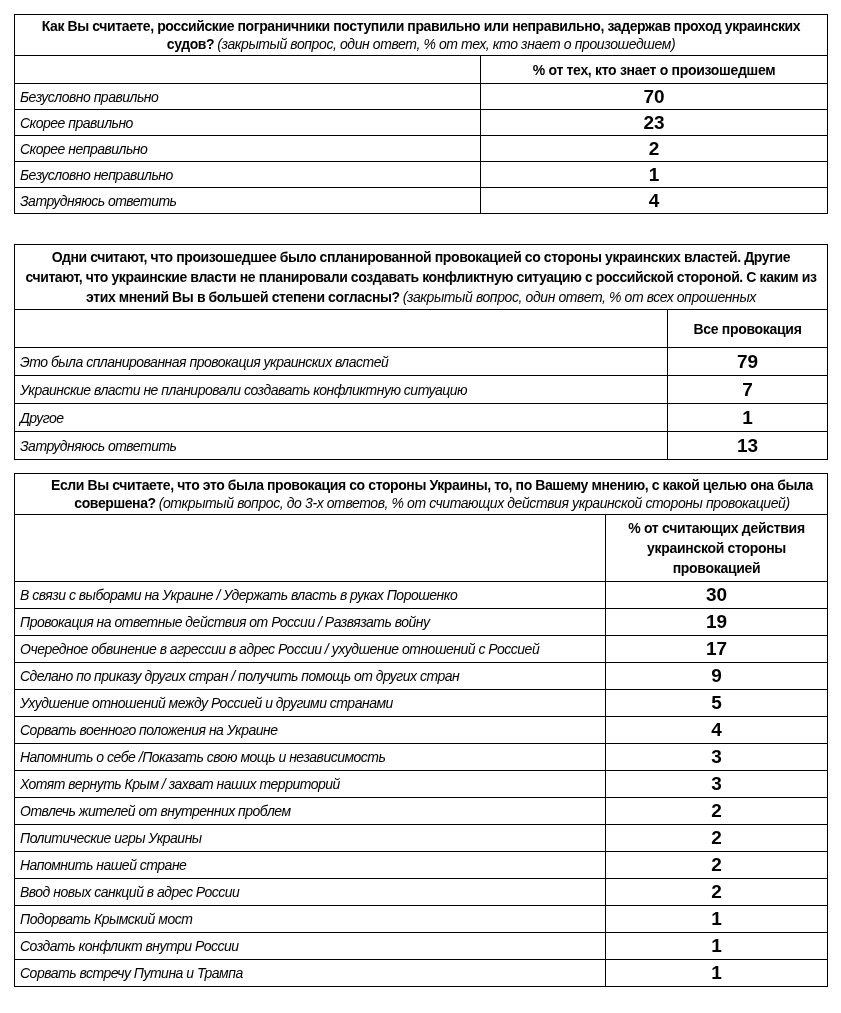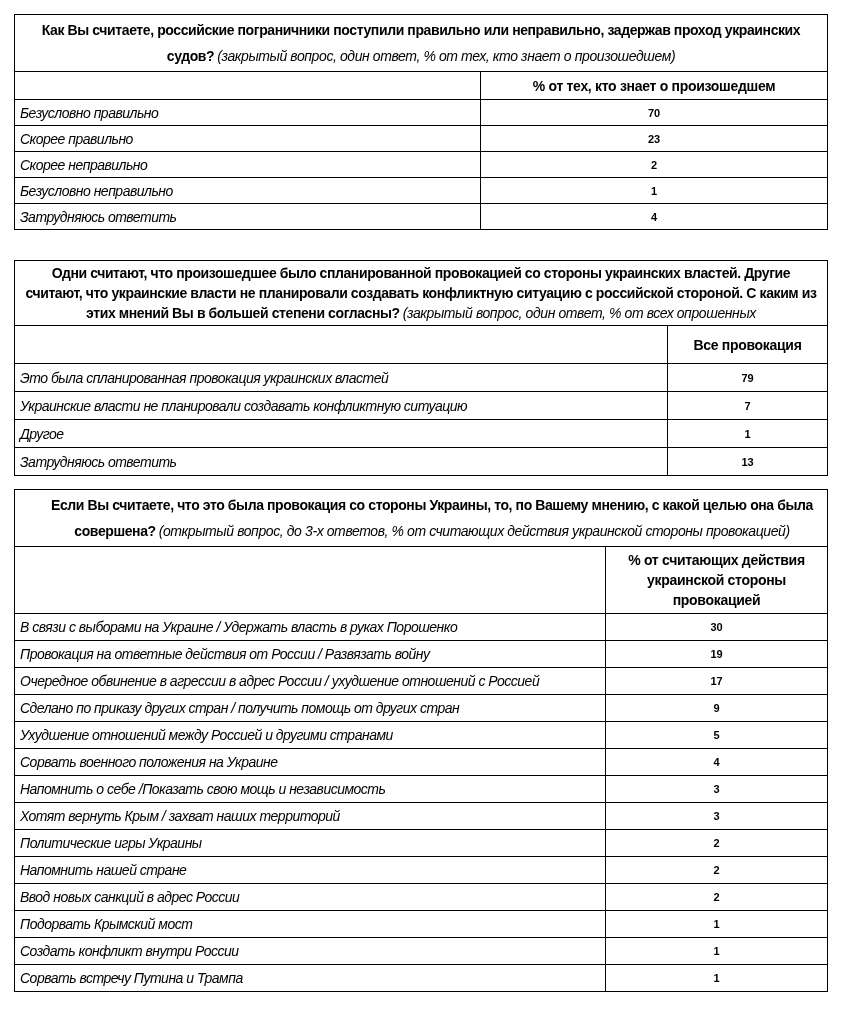--- a/index.html
+++ b/index.html
@@ -25,21 +25,21 @@
   table.qtable td {
     border: 1px solid #000000;
     vertical-align: middle;
     overflow: hidden;
   }
   
   td.q-cell {
     text-align: center;
     padding: 2px 8px;
     letter-spacing: -0.4px;
-    line-height: 26px;
+    line-height: 17px;
   }
   .q-text { font-weight: bold; font-size: 14px; }
   .q-note { font-style: italic; font-size: 14px; margin-left: 3px; }
   
   td.colhdr {
     text-align: center;
     font-weight: bold;
     font-size: 14px;
     letter-spacing: -0.3px;
     padding: 2px 6px;
@@ -50,21 +50,21 @@
     font-style: italic;
     font-size: 14px;
     letter-spacing: -0.5px;
     padding: 2px 2px 2px 5px;
     white-space: nowrap;
     text-align: left;
   }
   td.row-value {
     text-align: center;
     font-weight: bold;
-    font-size: 11px;
+    font-size: 19px;
     padding: 1px 2px;
   }
   
   .t1 .col-label { width: 466px; } .t1 .col-value { width: 347px; }
   .t2 .col-label { width: 653px; } .t2 .col-value { width: 160px; }
   .t3 .col-label { width: 591px; } .t3 .col-value { width: 222px; }
 
   .t1 td.q-cell   { height: 34px; }
   .t1 td.colhdr-cell { height: 23px; }
   .t1 tbody td    { height: 21px; }
@@ -218,20 +218,24 @@
     <td class="row-label">Напомнить о себе /Показать свою мощь и независимость</td>
     <td class="row-value">3</td>
   </tr>
 
   <tr>
     <td class="row-label">Хотят вернуть Крым / захват наших территорий</td>
     <td class="row-value">3</td>
   </tr>
 
 
+  <tr>
+    <td class="row-label">Отвлечь жителей от внутренних проблем</td>
+    <td class="row-value">2</td>
+  </tr>
 
   <tr>
     <td class="row-label">Политические игры Украины</td>
     <td class="row-value">2</td>
   </tr>
 
   <tr>
     <td class="row-label">Напомнить нашей стране</td>
     <td class="row-value">2</td>
   </tr>

